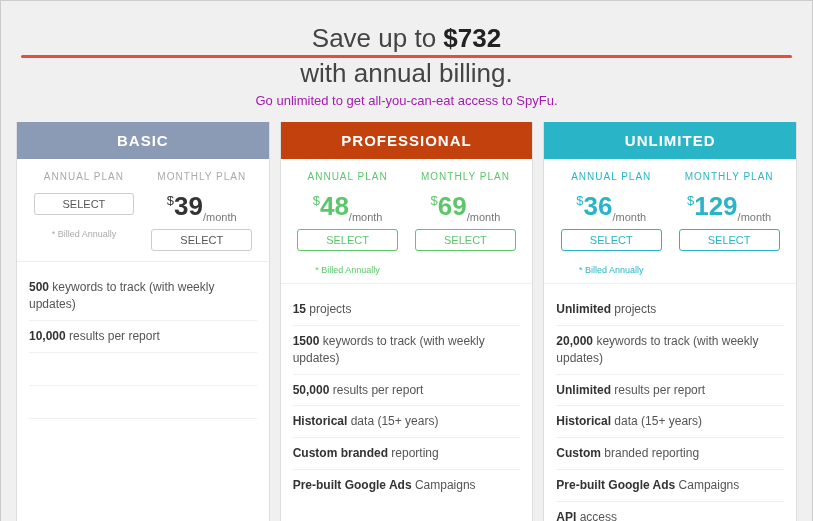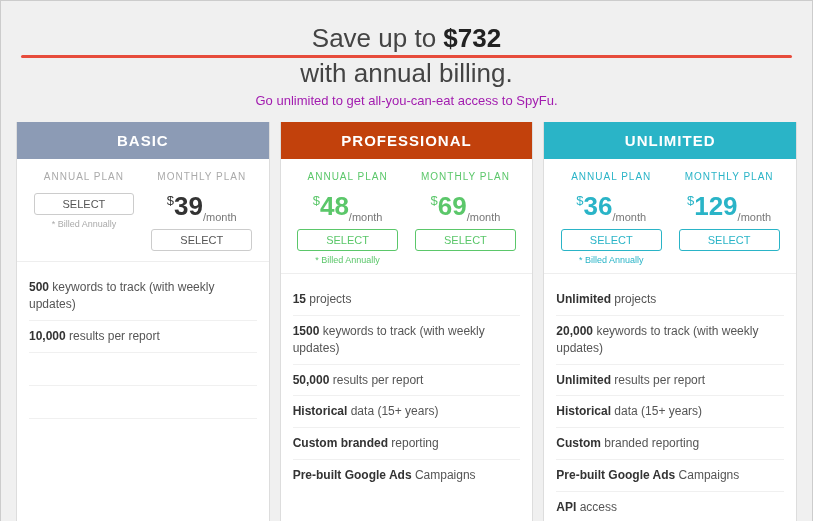--- a/index.html
+++ b/index.html
@@ -129,21 +129,21 @@
       color: #5bc76a;
     }
     .select-btn.teal {
       border-color: #2ab4c7;
       color: #2ab4c7;
     }
     .billed-note {
       font-size: 9px;
       color: #aaa;
       text-align: center;
-      margin-top: 4px;
+      margin-top: 14px;
     }
     .billed-note.green { color: #5bc76a; }
     .billed-note.teal { color: #2ab4c7; }
     .plan-features {
       flex: 1;
       padding: 10px 12px;
     }
     .feature-row {
       padding: 7px 0;
       font-size: 12px;

